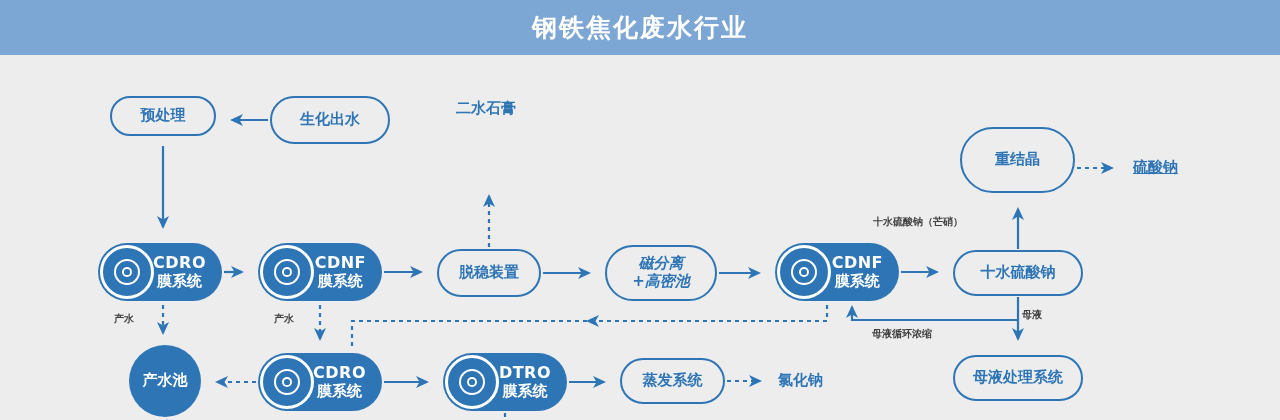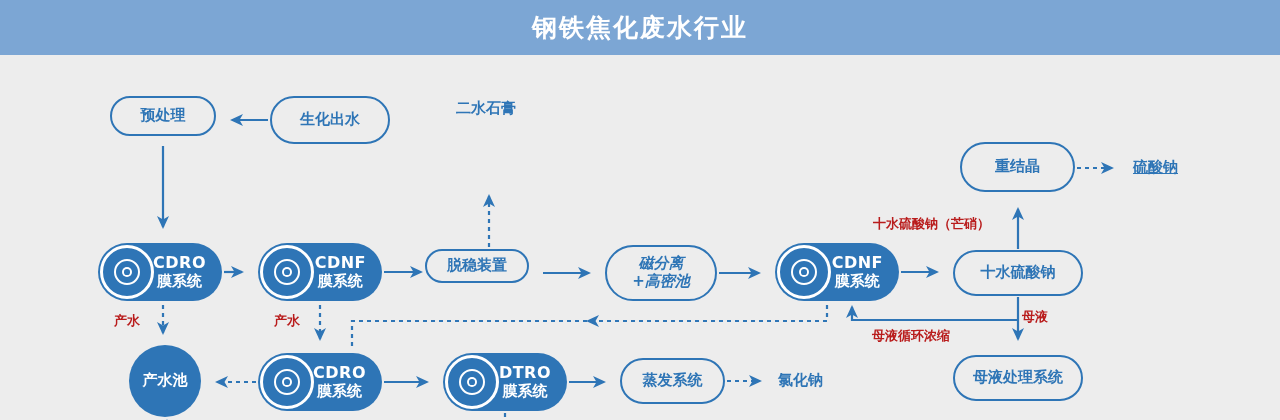--- a/index.html
+++ b/index.html
@@ -87,22 +87,22 @@
     background:#ffffff;
     display:flex;align-items:center;justify-content:center;
   }
   .disc .core{
     width:52%;height:52%;border-radius:50%;
     background:#2e75b6;
   }
 
   .edge-label{
     position:absolute;
-    color:#b91c1c;
-    font-size:13px;
+    color:#404040;
+    font-size:10px;
     font-weight:bold;
     white-space:nowrap;
     font-family:"DejaVu Sans","Liberation Sans",sans-serif;
     text-align:right;
   }
   .out-label{
     position:absolute;
     color:#2e75b6;
     font-size:15px;
     font-weight:bold;
@@ -214,21 +214,21 @@
         </div>
       </div>
       <div class="disc" style="left:260px;top:190px;width:54px;height:54px;">
         <div class="ring1">
             <div class="ring2">
               <div class="core"></div>
             </div>
           </div>
       </div>
 
-      <div class="node node-outline" style="left:425px;top:194px;width:104px;height:34px;">
+      <div class="node node-outline" style="left:437px;top:194px;width:104px;height:48px;">
         <span>脱稳装置</span>
       </div>
 
       <div class="node node-outline" style="left:605px;top:190px;width:112px;height:56px;font-style:italic;">
         <div style="text-align:center;">
           <span>磁分离</span><br>
           <span>+高密池</span>
         </div>
       </div>
 
@@ -243,21 +243,21 @@
             <div class="ring2">
               <div class="core"></div>
             </div>
           </div>
       </div>
 
       <div class="node node-outline" style="left:953px;top:195px;width:130px;height:46px;">
         <span>十水硫酸钠</span>
       </div>
 
-      <div class="node node-outline" style="left:960px;top:87px;width:115px;height:50px;">
+      <div class="node node-outline" style="left:960px;top:72px;width:115px;height:66px;">
         <span>重结晶</span>
       </div>
 
       <div class="node node-outline" style="left:953px;top:300px;width:130px;height:46px;">
         <span>母液处理系统</span>
       </div>
 
       <div class="node node-circle" style="left:129px;top:290px;width:72px;height:72px;">
         <span>产水池</span>
       </div>

